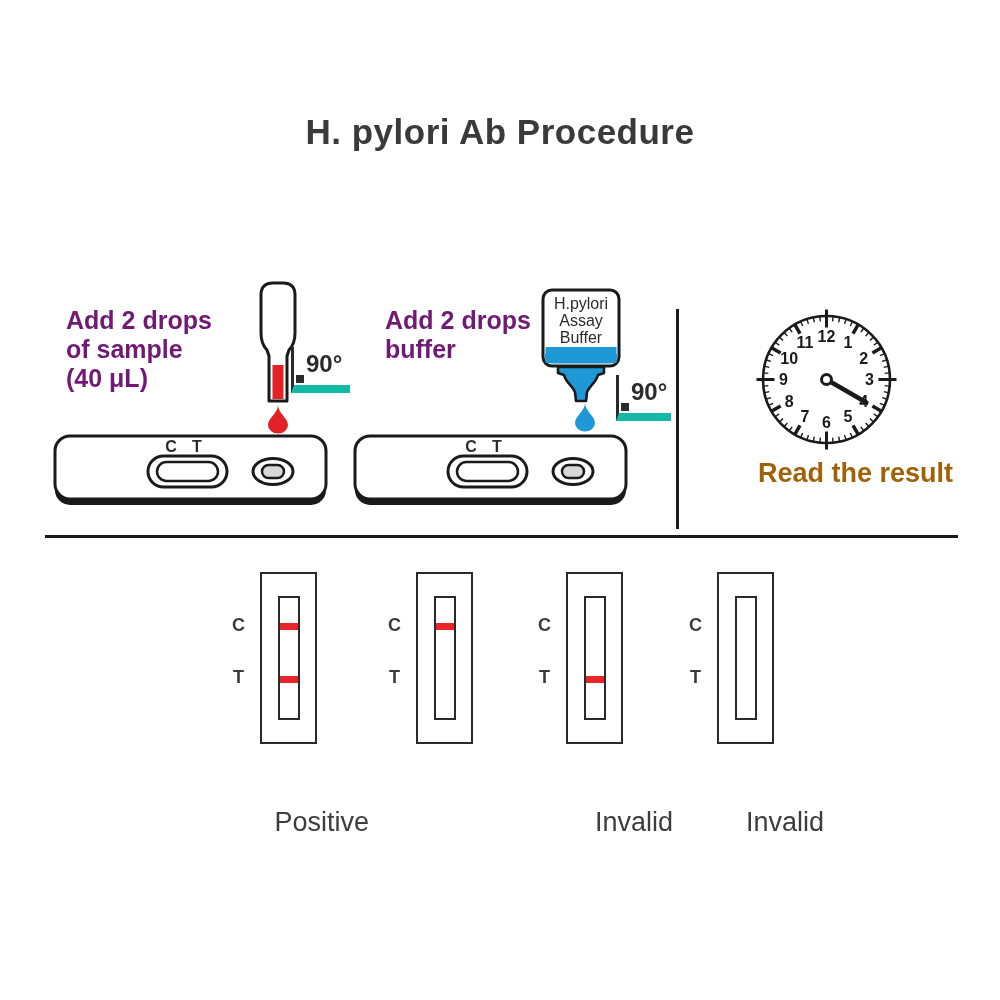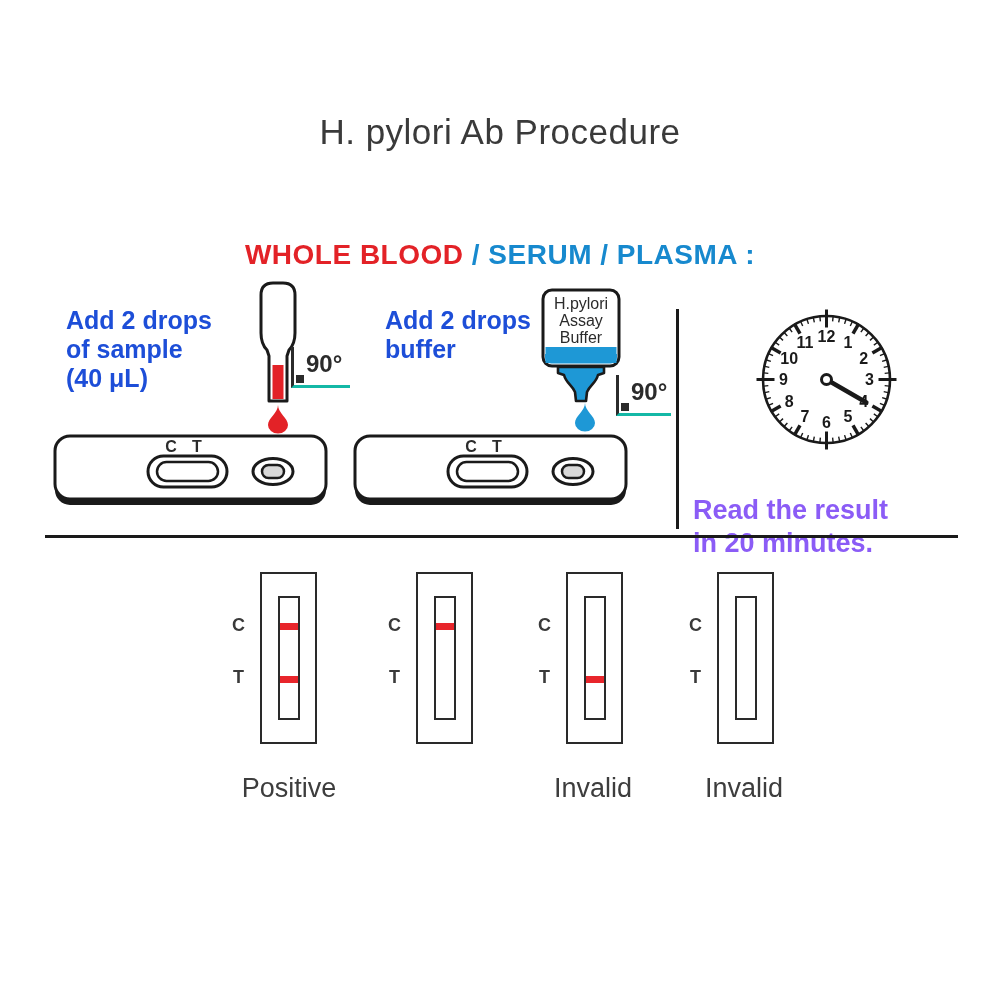--- a/index.html
+++ b/index.html
@@ -1,58 +1,57 @@
 <!DOCTYPE html>
 <html><head>
 <meta charset="utf-8">
 <style>
   html,body{margin:0;padding:0;background:#ffffff;}
   .canvas{position:relative;width:1000px;height:1000px;background:#ffffff;overflow:hidden;
           font-family:"Liberation Sans",sans-serif;color:#3a3a3a;}
   .abs{position:absolute;}
 
-  .title{left:0;top:112px;width:1000px;text-align:center;font-size:35px;font-weight:normal;color:#3a3a3a;letter-spacing:.5px;}
+  .title{left:0;top:112px;width:1000px;text-align:center;font-size:35px;font-weight:bold;color:#3a3a3a;letter-spacing:.5px;}
   .specimen{left:0;top:239px;width:1000px;text-align:center;font-size:28px;font-weight:bold;letter-spacing:.5px;}
   .seg-red{color:#e32227;}
   .seg-blue{color:#1789ce;}
 
-  .step-text{font-size:25px;font-weight:bold;line-height:29px;color:#1d4ed8;}
+  .step-text{font-size:25px;font-weight:bold;line-height:29px;color:#701a75;}
   .step1-text{left:66px;top:306px;}
   .step2-text{left:385px;top:306px;}
 
-  .angle{height:38px;border-left:3px solid #2b2b2b;border-bottom:3px solid #14b8a6;}
+  .angle{height:38px;border-left:3px solid #2b2b2b;border-bottom:8px solid #14b8a6;}
   .angle .corner{position:absolute;left:2px;bottom:2px;width:8px;height:8px;background:#2b2b2b;}
   .angle .deg{position:absolute;left:12px;top:3px;font-size:24px;font-weight:bold;color:#2b2b2b;white-space:nowrap;}
   .angle1{left:291px;top:347px;width:56px;}
   .angle2{left:616px;top:375px;width:52px;}
 
   .vdivider{left:676px;top:309px;width:3px;height:220px;background:#1a1a1a;}
   .hdivider{left:45px;top:535px;width:913px;height:3px;background:#1a1a1a;}
 
-  .read-result{left:693px;top:457px;width:260px;text-align:left;font-size:27px;font-weight:bold;color:#8b5cf6;line-height:33px;margin-top:37px;}
+  .read-result{left:693px;top:457px;width:260px;text-align:right;font-size:27px;font-weight:bold;color:#a16207;line-height:33px;}
 
   .results-heading{left:42px;top:563px;font-size:29px;font-weight:bold;color:#1789ce;letter-spacing:.5px;}
 
   .strip{top:572px;width:53px;height:168px;border:2.5px solid #2a2a2a;background:#fff;}
   .strip .window{position:absolute;left:50%;transform:translateX(-50%);top:22px;width:18px;height:120px;border:2px solid #2a2a2a;background:#fff;}
   .strip .cline{position:absolute;left:0;top:25px;width:100%;height:7px;background:#e8252b;}
   .strip .tline{position:absolute;left:0;top:78px;width:100%;height:7px;background:#e8252b;}
   .ct-label{font-size:18px;font-weight:bold;color:#3a3a3a;}
-  .result-label{top:773px;width:160px;text-align:center;font-size:27px;color:#3d3d3d;}
+  .result-label{top:807px;width:160px;text-align:right;font-size:27px;color:#3d3d3d;}
 
   svg text{font-family:"Liberation Sans",sans-serif;}
 </style>
 </head>
 <body>
 
 <div class="canvas">
 
   <div class="abs title">H. pylori Ab Procedure</div>
 
-  <div class="abs specimen"><span class="seg-red">WHOLE BLOOD </span><span class="seg-blue">/ SERUM / PLASMA :</span></div>
 
   <div class="abs step-text step1-text">
     <div>Add 2 drops</div>
     <div>of sample</div>
     <div>(40 μL)</div>
   </div>
 
   <div class="abs step-text step2-text">
     <div>Add 2 drops</div>
     <div>buffer</div>
@@ -194,21 +193,20 @@
       <text x="27.5" y="76.00000000000001" text-anchor="middle" font-size="16" font-weight="bold" fill="#1a1a1a">9</text>
       <text x="33.26090763726914" y="54.5" text-anchor="middle" font-size="16" font-weight="bold" fill="#1a1a1a">10</text>
       <text x="48.999999999999986" y="38.76090763726915" text-anchor="middle" font-size="16" font-weight="bold" fill="#1a1a1a">11</text>
       <text x="70.49999999999999" y="33" text-anchor="middle" font-size="16" font-weight="bold" fill="#1a1a1a">12</text>
       <line x1="70.5" y1="70.5" x2="110.33716857408419" y2="93.49999999999999" stroke="#1a1a1a" stroke-width="4.5" stroke-linecap="round"></line>
       <circle cx="70.5" cy="70.5" r="5" fill="#ffffff" stroke="#1a1a1a" stroke-width="3"></circle>
     </svg>
 
   <div class="abs read-result">
     <div>Read the result</div>
-    <div>in 20 minutes.</div>
   </div>
 
   <div class="abs hdivider"></div>
 
 
   <div class="abs ct-label" style="left:232px;top:615px;">C</div>
   <div class="abs ct-label" style="left:233px;top:667px;">T</div>
   <div class="abs strip" style="left:260px;">
     <div class="window">
       <div class="cline"></div>

